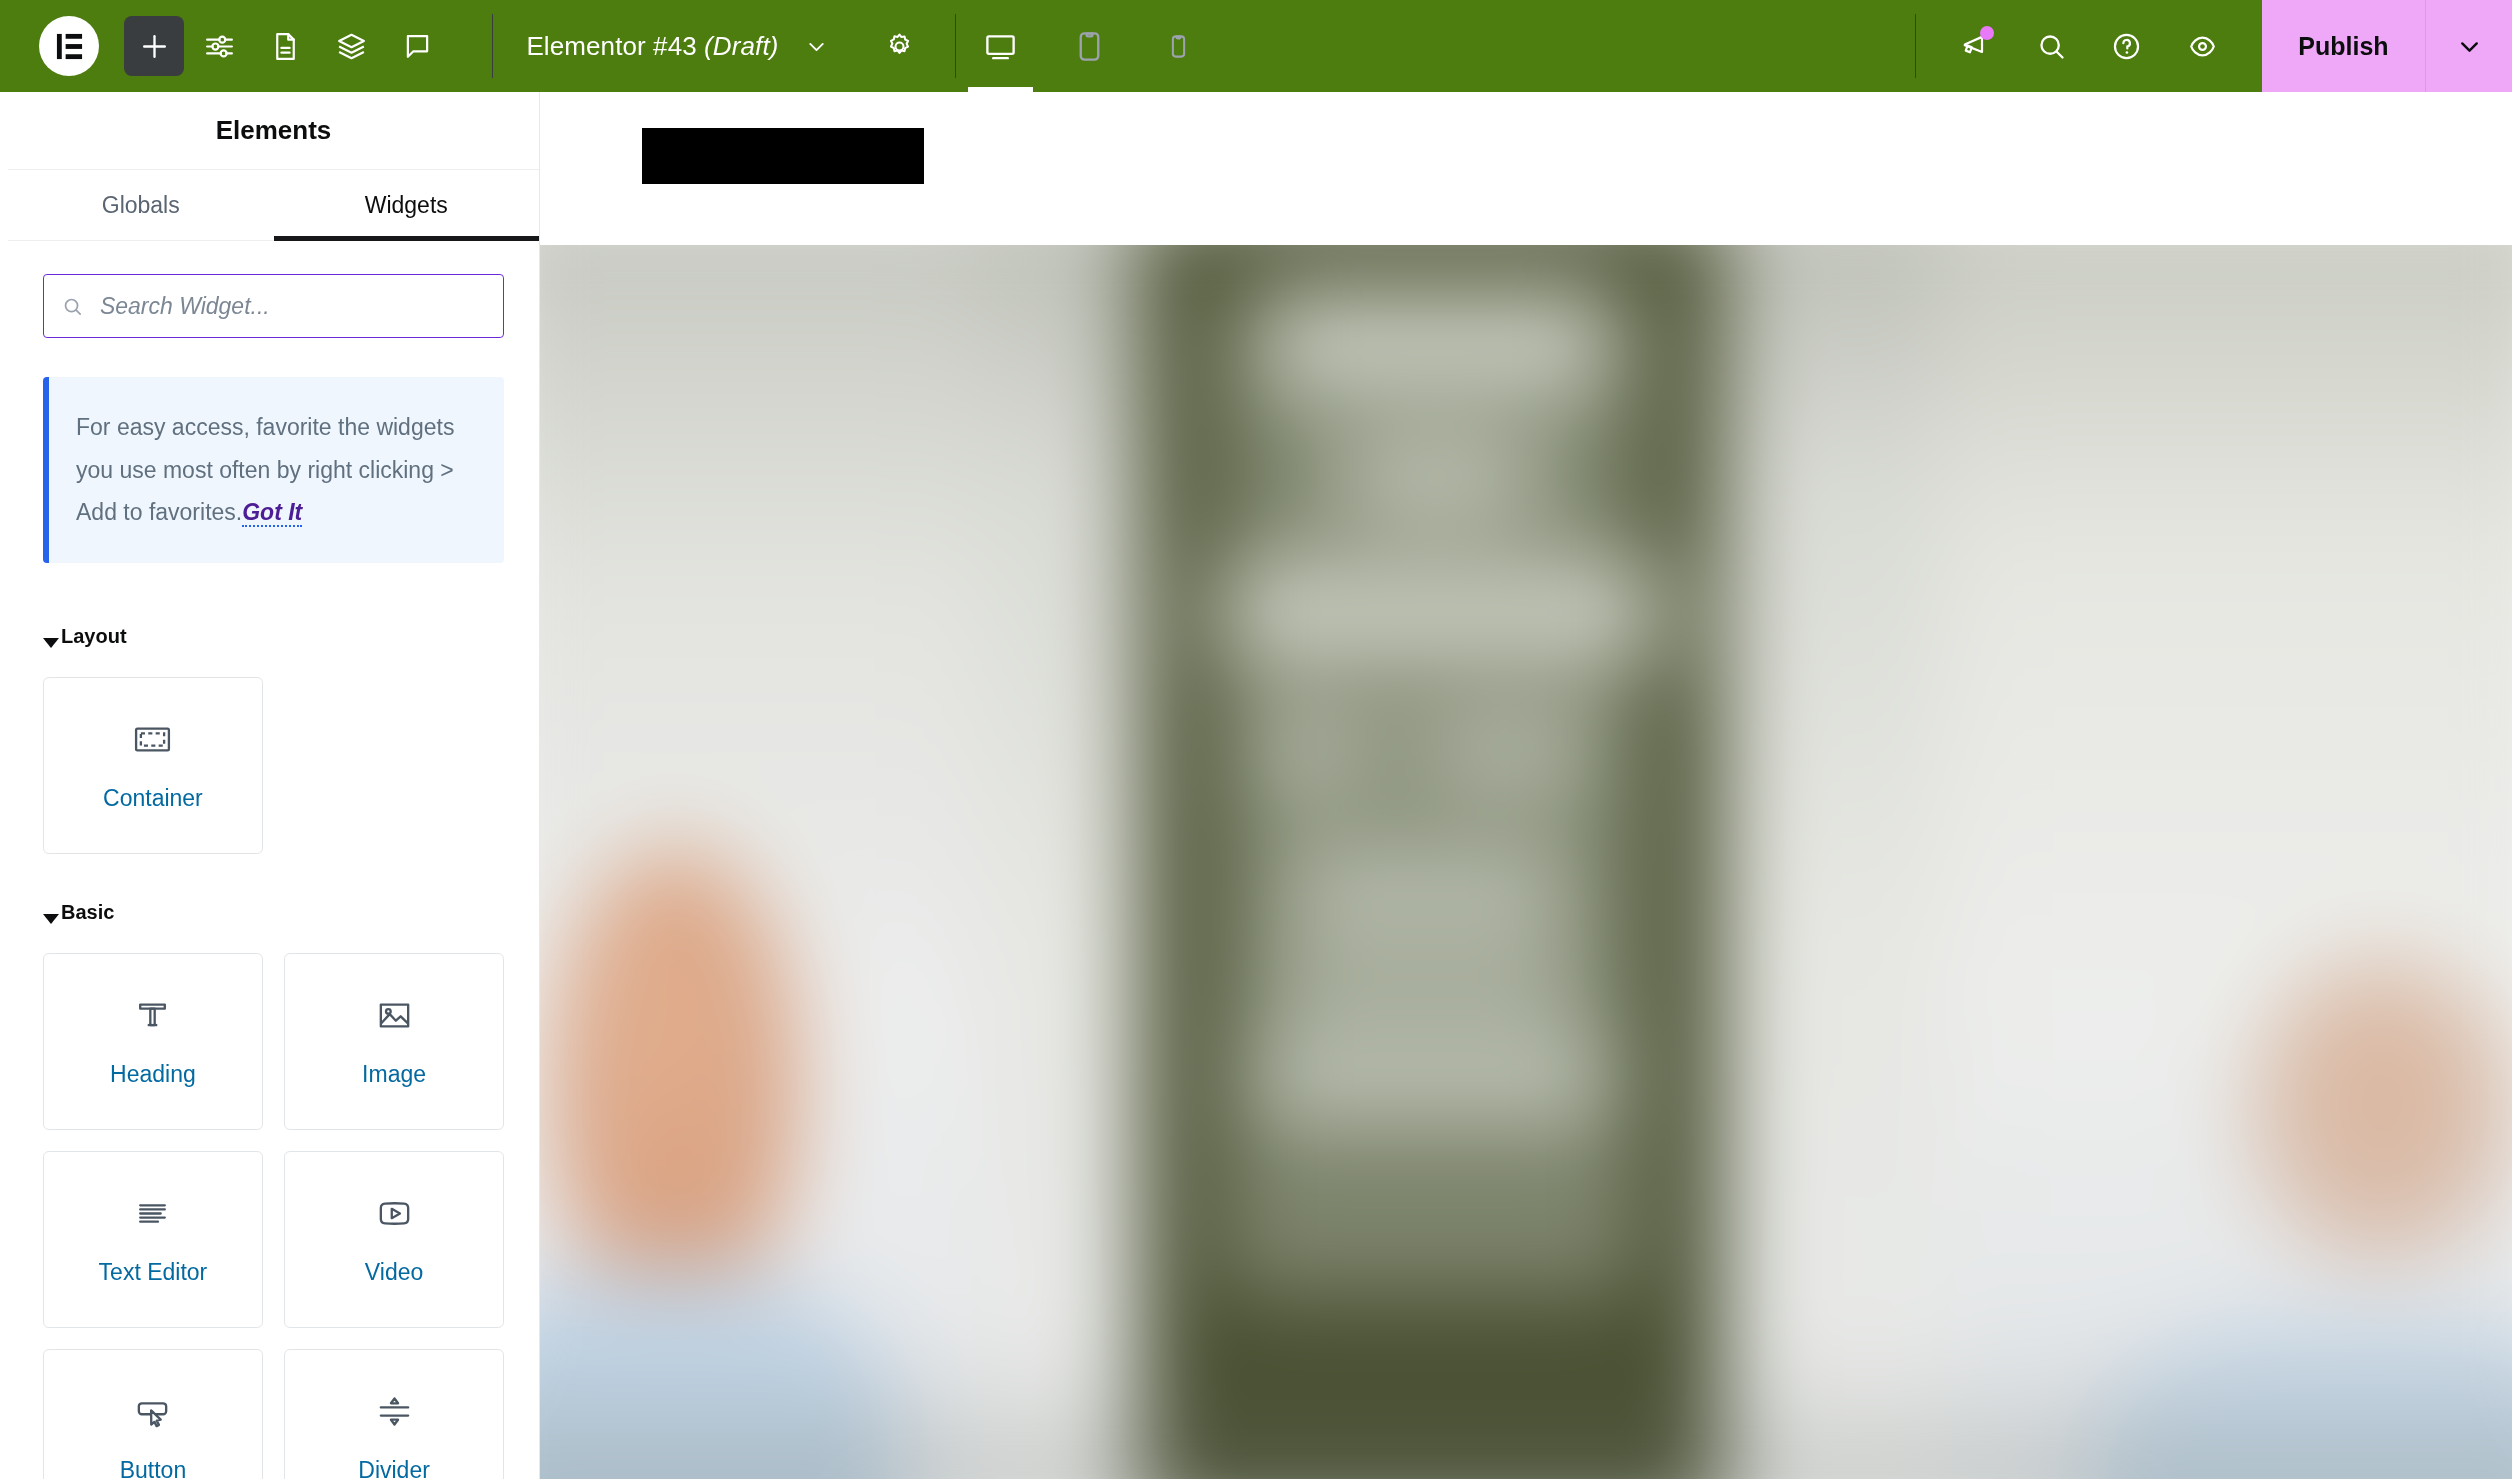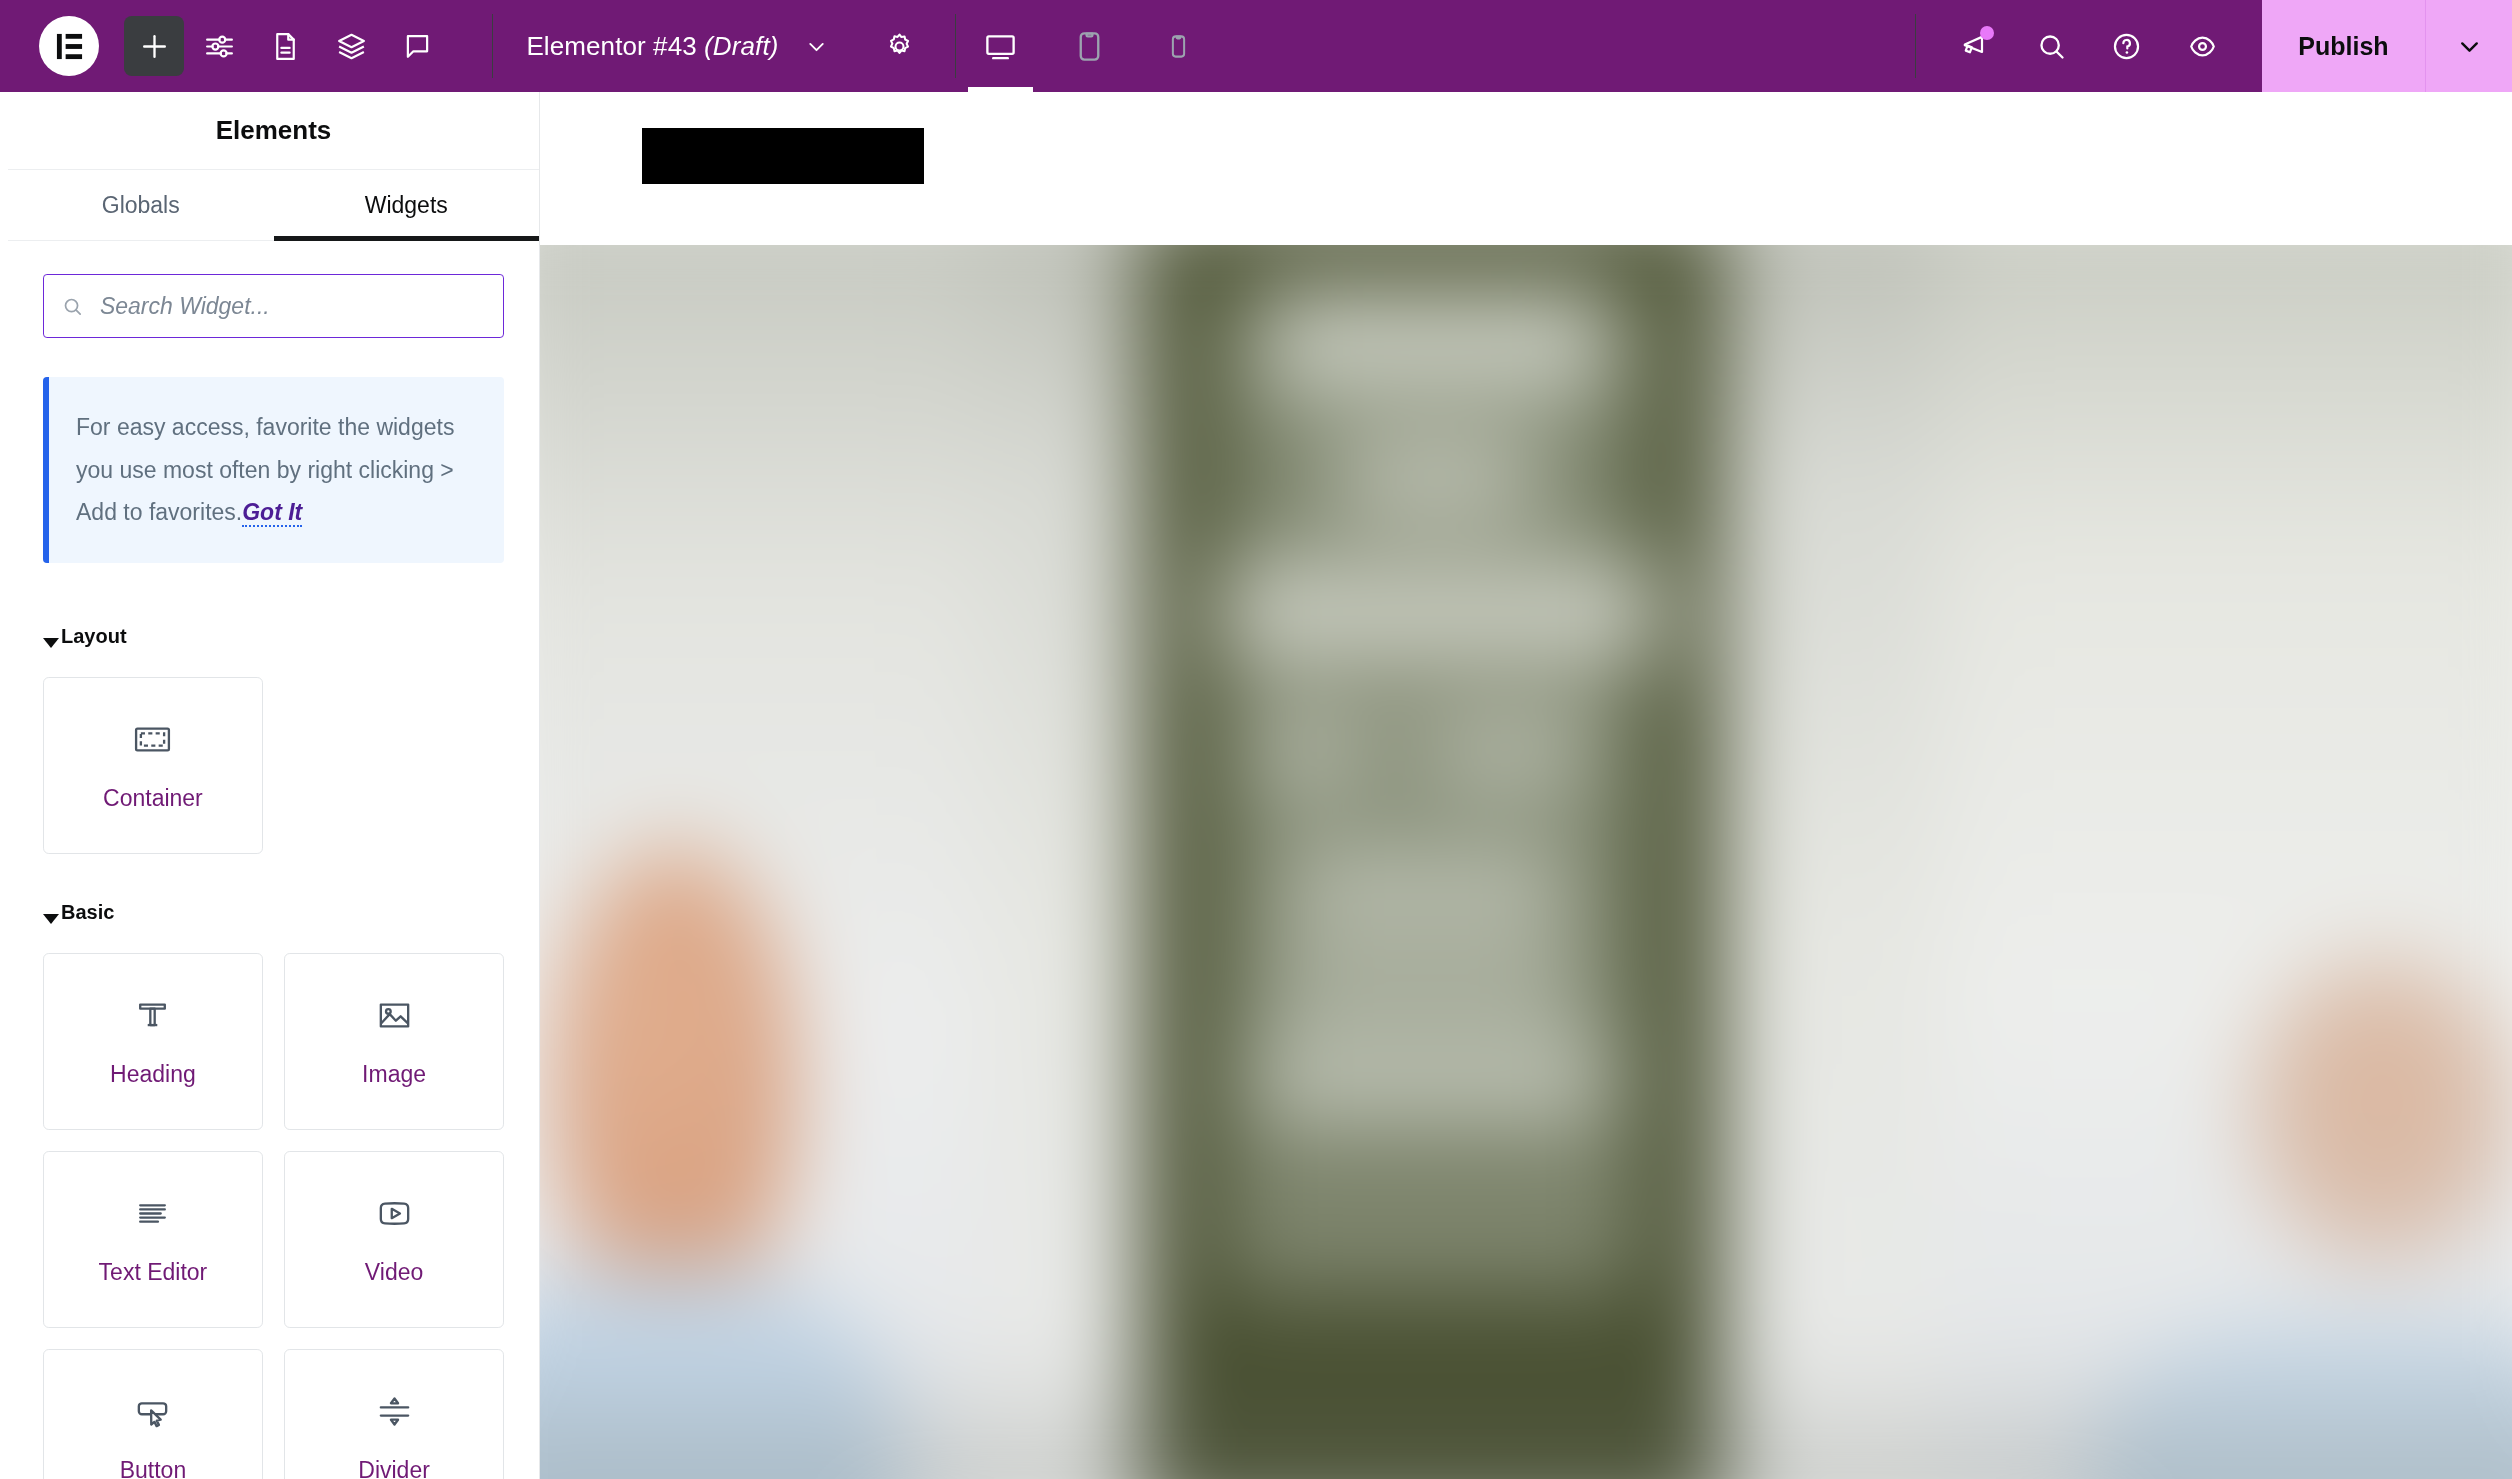--- a/index.html
+++ b/index.html
@@ -8,21 +8,21 @@
     width: 2512px; height: 1479px;
     overflow: hidden;
     font-family: "Liberation Sans", "DejaVu Sans", sans-serif;
     background: #ffffff;
   }
 
   
   .topbar {
     position: absolute; top: 0; left: 0;
     width: 2512px; height: 92px;
-    background: #701a75;
+    background: #4d7c0f;
     display: flex; align-items: stretch;
     color: #fff;
     z-index: 40;
   }
   .tb-left { display: flex; align-items: center; padding-left: 39px; gap: 5.8px; }
   .logo-circle {
     width: 60px; height: 60px; border-radius: 50%;
     background: #ffffff;
     display: flex; align-items: center; justify-content: center;
     flex: 0 0 auto;
@@ -179,21 +179,21 @@
     height: 177px;
     border: 1px solid #e2e5e8;
     border-radius: 5.8px;
     background: #fff;
     display: flex; flex-direction: column;
     align-items: center; justify-content: center;
     gap: 25px;
     cursor: grab;
   }
   .widget-card svg { display: block; }
-  .widget-label { font-size: 23px; color: #701a75; }
+  .widget-label { font-size: 23px; color: #0369a1; }
 
   
   .canvas {
     position: absolute; top: 92px; left: 540px;
     width: 1972px; height: 1387px;
     background: #ffffff;
     overflow: hidden;
     z-index: 10;
   }
   .site-header {

